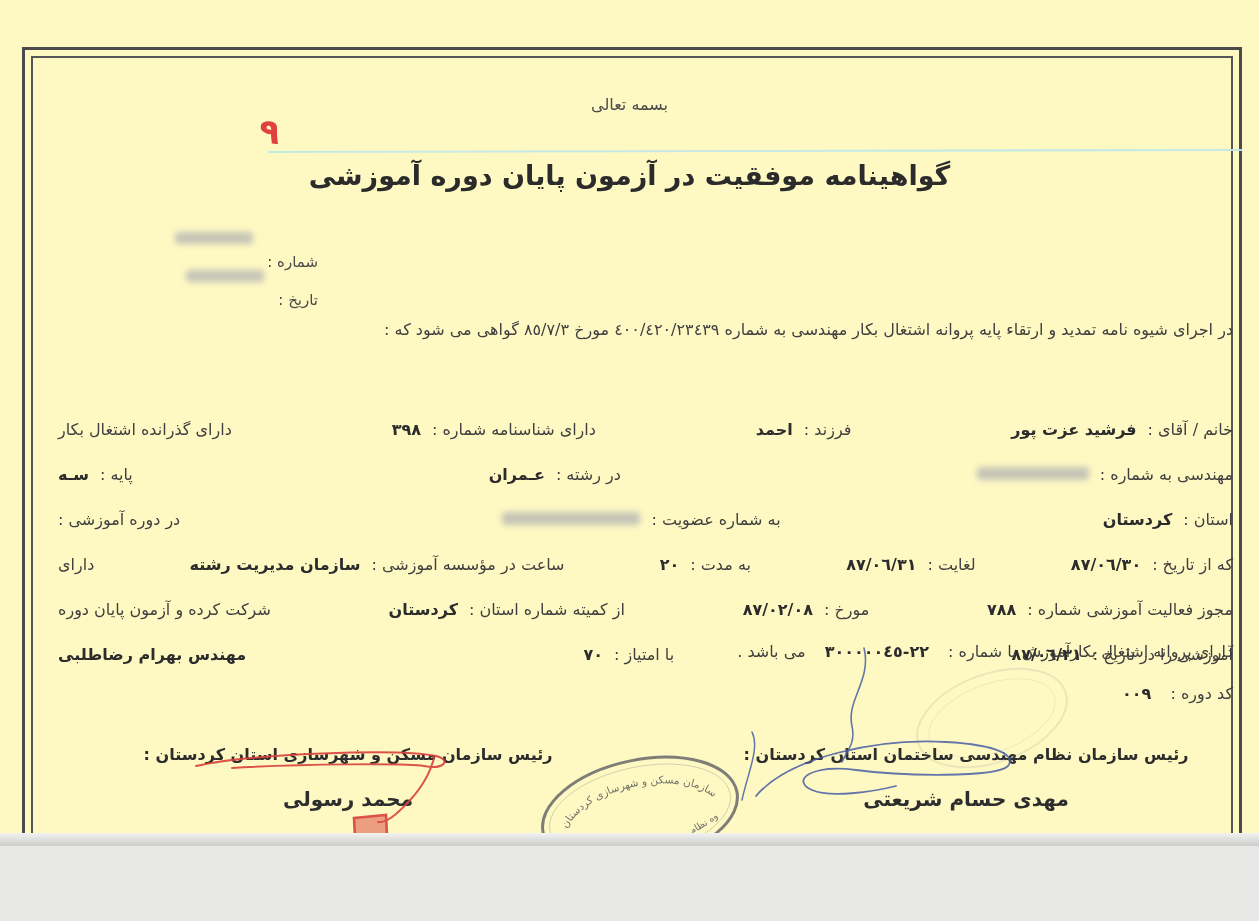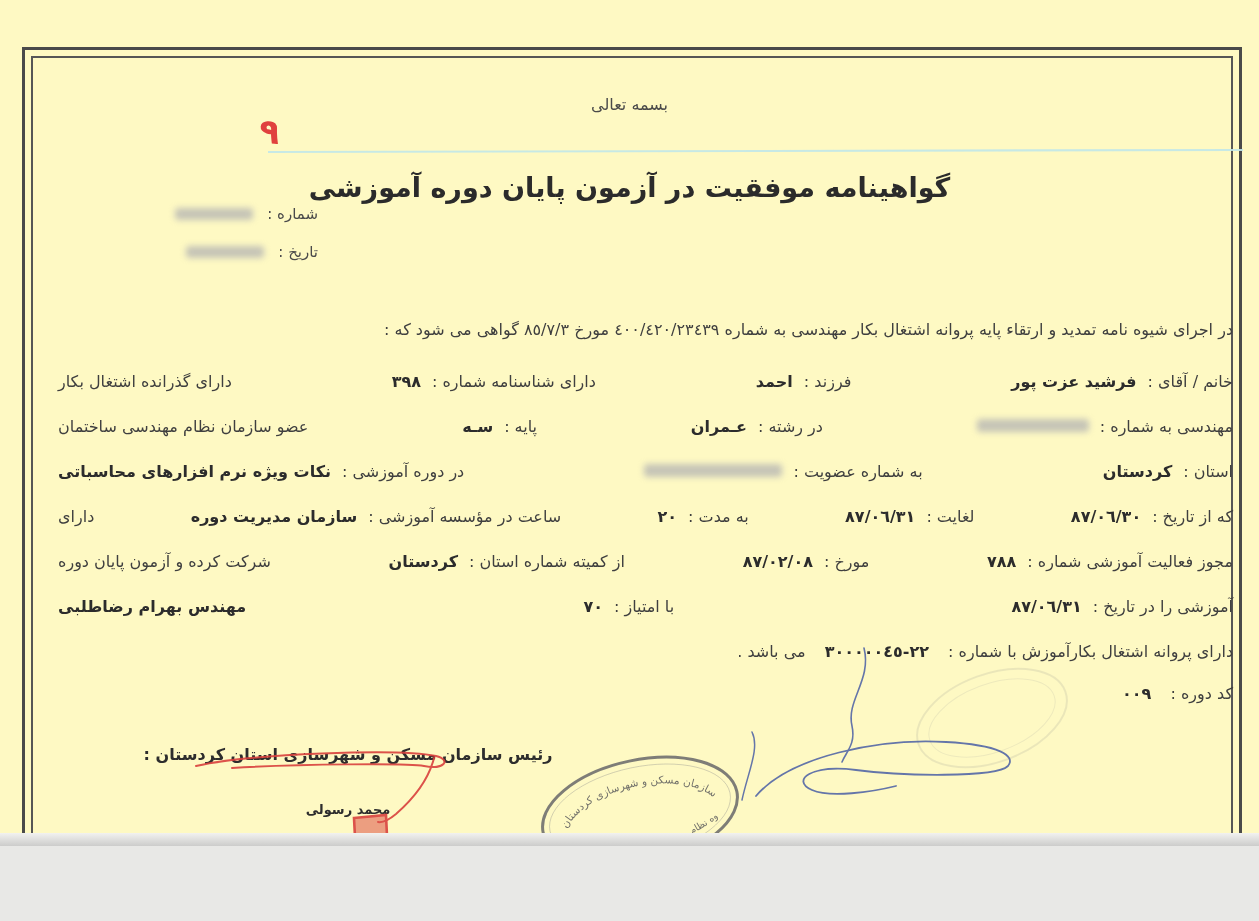--- a/index.html
+++ b/index.html
@@ -6,50 +6,50 @@
   #page{
     position:relative;width:1259px;height:846px;background:#fef9c3;
     font-family:"DejaVu Sans",sans-serif;color:#3f3f3f;overflow:hidden;
   }
   .abs{position:absolute;}
   
   #frame-outer{left:22px;top:47px;width:1214px;height:842px;border:3px solid #4a4a4a;}
   #frame-inner{left:31px;top:56px;width:1198px;height:826px;border:2px solid #565656;}
   
   #bismillah{left:0;right:0;top:95px;text-align:center;font-size:16px;color:#4a4a4a;}
-  #title{left:0;right:0;top:172px;text-align:center;font-size:27px;font-weight:700;color:#2b2b2b;direction:rtl;}
+  #title{left:0;right:0;top:160px;text-align:center;font-size:27px;font-weight:700;color:#2b2b2b;direction:rtl;}
   .meta-row{display:flex;direction:rtl;align-items:center;gap:14px;font-size:15px;color:#4a4a4a;}
   #meta-number{left:128px;top:205px;width:190px;}
   #meta-date{left:138px;top:243px;width:180px;}
   .blur{background:#b3b3b3;border-radius:3px;filter:blur(3px);opacity:.75;display:inline-block;}
   .blur.sm{width:78px;height:12px;}
   .blur.md{width:112px;height:13px;}
   .blur.lg{width:138px;height:13px;}
   
   .line{left:58px;right:26px;font-size:16px;direction:rtl;text-align:right;color:#3f3f3f;white-space:nowrap;}
   .spread{display:flex;justify-content:space-between;align-items:baseline;}
   .cell{display:inline-flex;gap:11px;align-items:baseline;}
-  .lbl{font-weight:400;}
+  .lbl{font-weight:400;margin-top:48px;}
   .val{font-weight:700;color:#2c2c2c;}
   .num{direction:ltr;unicode-bidi:isolate;}
   #intro{top:320px;}
   #row-1{top:372px;}
   #row-2{top:417px;}
   #row-3{top:462px;}
   #row-4{top:507px;}
   #row-5{top:552px;}
   #row-6{top:597px;}
   #license-line{top:642px;}
   #course-code{top:684px;}
   .gap-r{margin-right:22px;}
   
   .sig-block{text-align:center;direction:rtl;font-weight:700;color:#2d2d2d;font-size:16px;}
   #sig-right{left:716px;top:745px;width:500px;}
   #sig-left{left:128px;top:745px;width:440px;}
-  .sig-name{margin-top:38px;font-size:13px;font-weight:700;text-align:center;}
+  .sig-name{margin-top:23px;font-size:20px;font-weight:700;text-align:center;}
   #overlay{left:0;top:0;width:1259px;height:921px;pointer-events:none;}
   
   #scan-edge{left:0;bottom:0;width:1259px;height:13px;background:linear-gradient(#f2f2f0,#cccccb);}
   #red-mark{left:258px;top:112px;width:40px;height:62px;color:#e0413e;font-size:34px;font-weight:700;transform:rotate(6deg);}
 </style>
 </head>
 <body>
 
 <div id="page">
 
@@ -92,54 +92,52 @@
       <span class="blur md"></span>
     </span>
     <span class="cell">
       <span class="lbl">در رشته :</span>
       <span class="val">عـمران</span>
     </span>
     <span class="cell">
       <span class="lbl">پایه :</span>
       <span class="val">سـه</span>
     </span>
-    <span>عضو سازمان نظام مهندسی ساختمان</span>
   </div>
 
   <div class="abs line spread" id="row-3">
     <span class="cell">
       <span class="lbl">استان :</span>
       <span class="val">کردستان</span>
     </span>
     <span class="cell">
       <span class="lbl">به شماره عضویت :</span>
       <span class="blur lg"></span>
     </span>
     <span class="cell">
       <span class="lbl">در دوره آموزشی :</span>
-      <span class="val">نکات ویژه نرم افزارهای محاسباتی</span>
     </span>
   </div>
 
   <div class="abs line spread" id="row-4">
     <span class="cell">
       <span class="lbl">که از تاریخ :</span>
       <span class="val num">٨٧/٠٦/٣٠</span>
     </span>
     <span class="cell">
       <span class="lbl">لغایت :</span>
       <span class="val num">٨٧/٠٦/٣١</span>
     </span>
     <span class="cell">
       <span class="lbl">به مدت :</span>
       <span class="val num">٢٠</span>
     </span>
     <span class="cell">
       <span class="lbl">ساعت در مؤسسه آموزشی :</span>
-      <span class="val">سازمان مدیریت دوره</span>
+      <span class="val">سازمان مدیریت رشته</span>
     </span>
     <span>دارای</span>
   </div>
 
   <div class="abs line spread" id="row-5">
     <span class="cell">
       <span class="lbl">مجوز فعالیت آموزشی شماره :</span>
       <span class="val num">٧٨٨</span>
     </span>
     <span class="cell">
@@ -171,20 +169,24 @@
     <span class="lbl">دارای پروانه اشتغال بکارآموزش با شماره :</span>
     <span class="val num gap-r" style="margin:0 14px;">٢٢-٣٠٠٠٠٠٤٥</span>
     <span>می باشد .</span>
   </div>
 
   <div class="abs line" id="course-code">
     <span class="lbl">کد دوره :</span>
     <span class="val num" style="margin-right:14px;margin-left:16px;">٠٠٩</span>
   </div>
 
+  <div class="abs sig-block" id="sig-right">
+    <div>رئیس سازمان نظام مهندسی ساختمان استان کردستان :</div>
+    <div class="sig-name">مهدی حسام شریعتی</div>
+  </div>
 
   <div class="abs sig-block" id="sig-left">
     <div>رئیس سازمان مسکن و شهرسازی استان کردستان :</div>
     <div class="sig-name">محمد رسولی</div>
   </div>
 
   <div class="abs" id="red-mark">۹</div>
 
   <svg class="abs" id="overlay" viewBox="0 0 1259 921" xmlns="http://www.w3.org/2000/svg">
 

